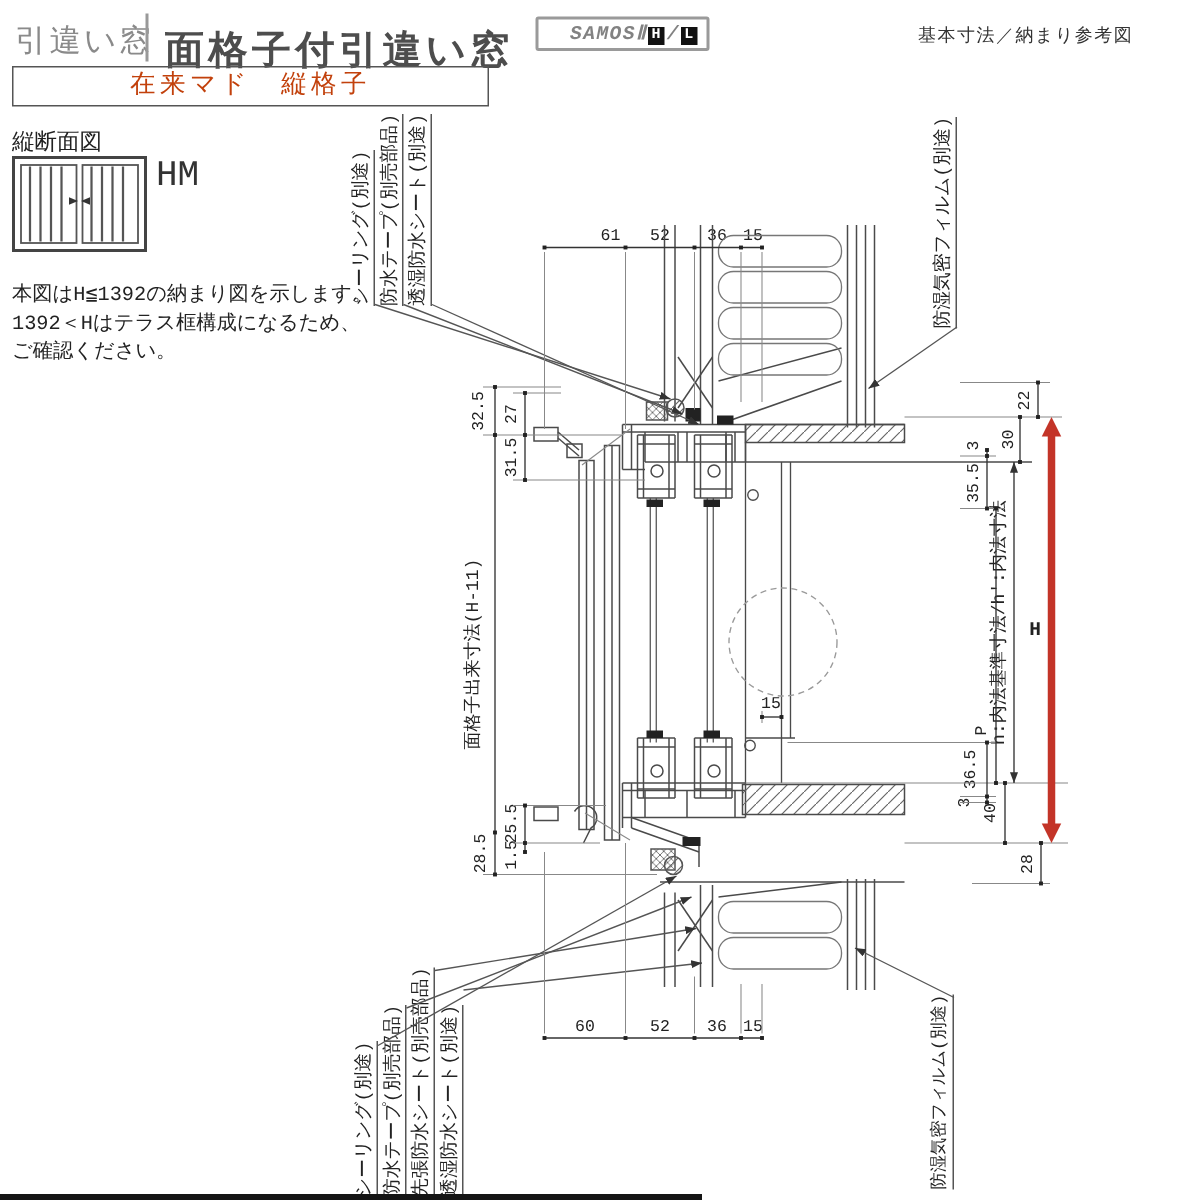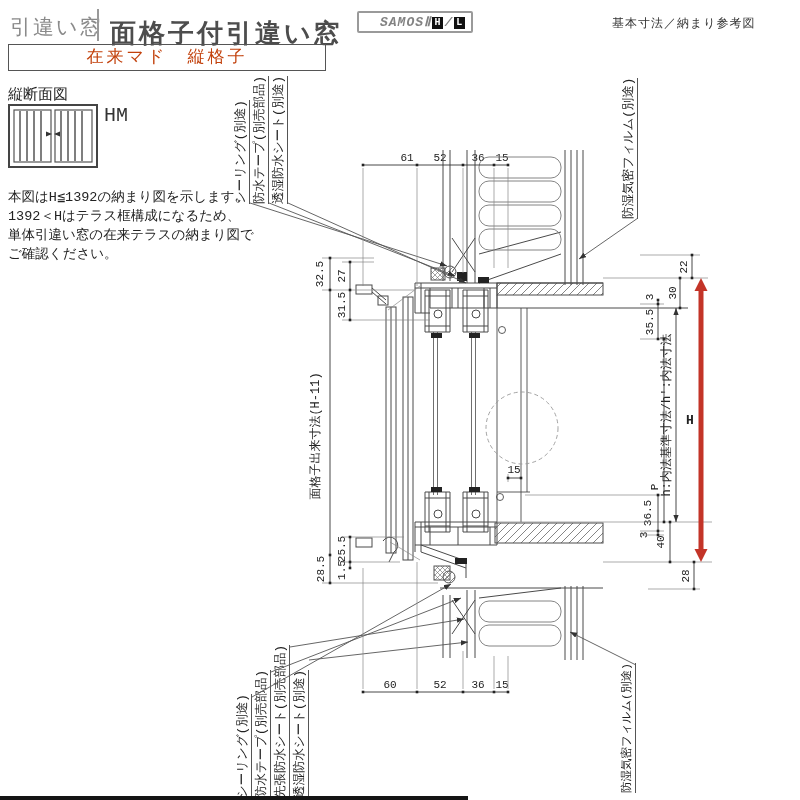--- a/index.html
+++ b/index.html
@@ -54,26 +54,25 @@
       <line x1="53" y1="7" x2="53" y2="57"></line>
         <line x1="60" y1="7" x2="60" y2="57"></line>
       <line x1="67" y1="7" x2="67" y2="57"></line>
         <line x1="74" y1="7" x2="74" y2="57"></line>
     </g>
     <g fill="#333">
       <polygon points="44,30 38,27.5 38,32.5"></polygon>
       <polygon points="46,30 52,27.5 52,32.5"></polygon>
     </g>
   </svg>
-  <div class="t" style="left:104px;top:104px;font-size:20px;color:#333;">HM</div>
+  <div class="t" style="left:104px;top:104px;font-size:24px;color:#333;">HM</div>
 
   <div class="abs" style="left:8px;top:188px;width:300px;">
     <div class="note-line">本図はH≦1392の納まり図を示します。</div>
     <div class="note-line">1392＜Hはテラス框構成になるため、</div>
-    <div class="note-line">単体引違い窓の在来テラスの納まり図で</div>
     <div class="note-line">ご確認ください。</div>
   </div>
 
   <div class="callout" style="left:250px;top:187px;">シーリング(別途)</div>
   <div class="callout" style="left:269px;top:187px;">防水テープ(別売部品)</div>
   <div class="callout" style="left:288px;top:187px;">透湿防水シート(別途)</div>
   <div class="callout" style="left:638px;top:202px;">防湿気密フィルム(別途)</div>
 
   <div class="callout" style="left:252px;top:781px;">シーリング(別途)</div>
   <div class="callout" style="left:271px;top:781px;">防水テープ(別売部品)</div>

